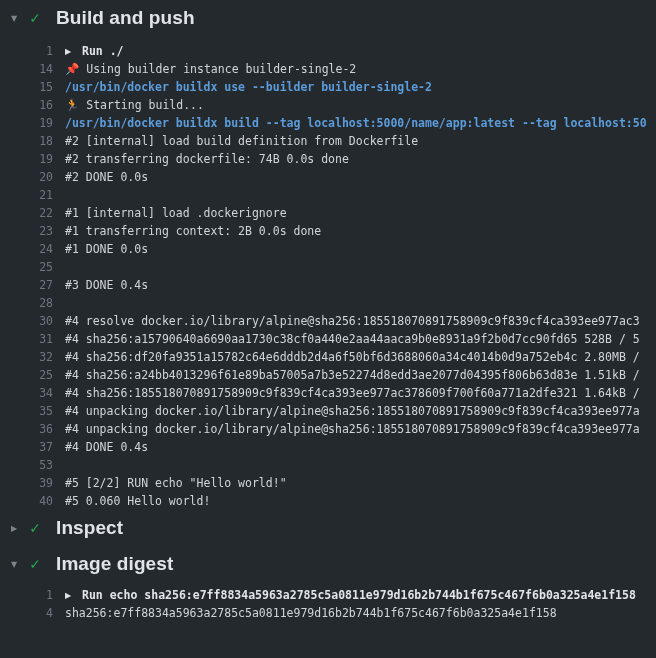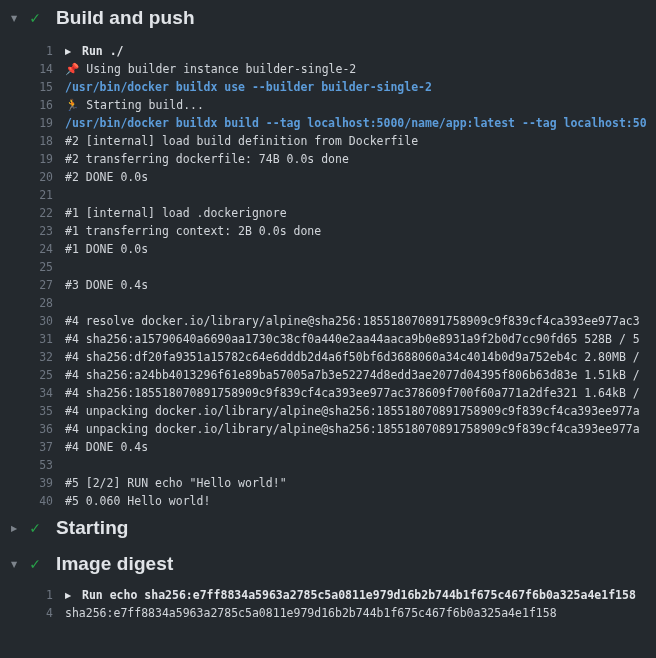--- a/index.html
+++ b/index.html
@@ -208,21 +208,21 @@
       </div>
       <div class="log-line">
         <span class="line-num">40</span>
         <span class="line-text plain">#5 0.060 Hello world!</span>
       </div>
     </div>
 
   <div class="section-header">
     <span class="toggle">▶</span>
     <span class="check">✓</span>
-    <span class="title">Starting</span>
+    <span class="title">Inspect</span>
   </div>
 
   <div class="section-header">
     <span class="toggle">▼</span>
     <span class="check">✓</span>
     <span class="title">Image digest</span>
   </div>
   <div class="log compact">
       <div class="log-line">
         <span class="line-num">1</span>

